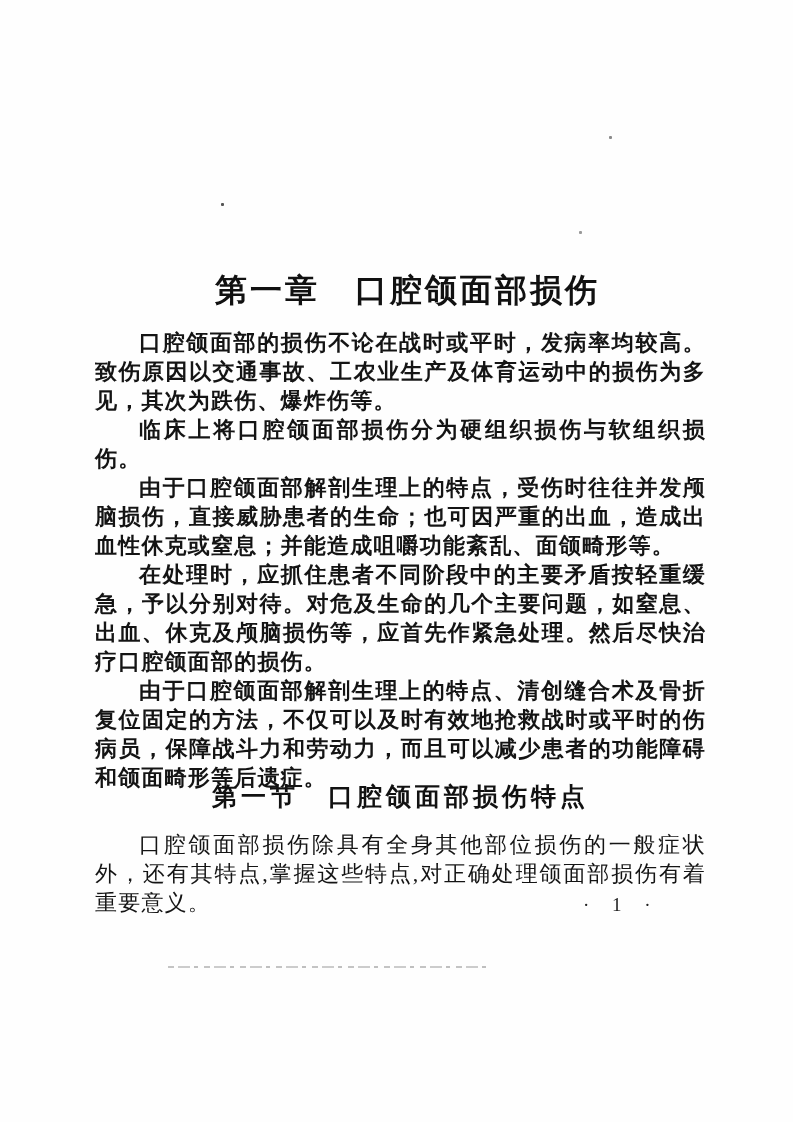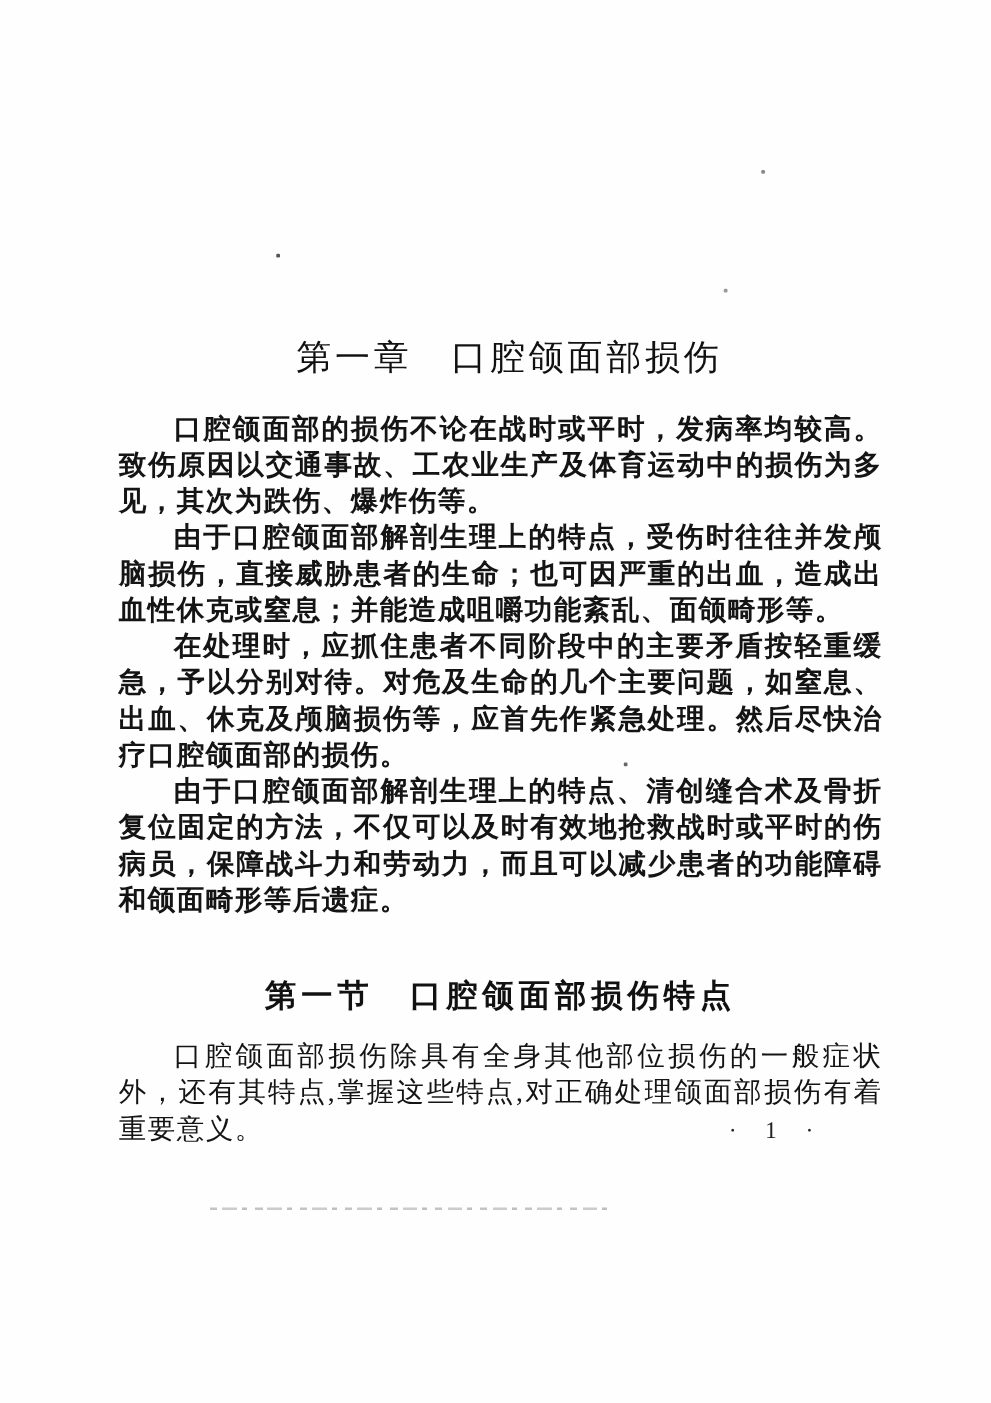--- a/index.html
+++ b/index.html
@@ -13,22 +13,22 @@
   }
   .scan-page {
     position: absolute; inset: 0;
     background: #fefefe;
   }
   .chapter-title {
     position: absolute;
     top: 248px; left: 95px; width: 625px;
     text-align: center;
     font-family: "Liberation Sans", "DejaVu Sans", sans-serif;
-    font-weight: normal;
-    font-size: 28px;
+    font-weight: bold;
+    font-size: 32px;
     letter-spacing: 3px;
     color: #111;
     white-space: nowrap;
   }
   .body-block {
     position: absolute;
     top: 328px; left: 95px; width: 611px;
     font-size: 22px;
     line-height: 29px;
     letter-spacing: 1.2px;
@@ -89,20 +89,21 @@
 </style>
 </head>
 <body>
 
 <div class="scan-page">
 
   <h1 class="chapter-title">第一章　口腔颌面部损伤</h1>
 
   <div class="body-block">
     <p>口腔颌面部的损伤不论在战时或平时，发病率均较高。致伤原因以交通事故、工农业生产及体育运动中的损伤为多见，其次为跌伤、爆炸伤等。</p>
+    <p>临床上将口腔颌面部损伤分为硬组织损伤与软组织损伤。</p>
     <p>由于口腔颌面部解剖生理上的特点，受伤时往往并发颅脑损伤，直接威胁患者的生命；也可因严重的出血，造成出血性休克或窒息；并能造成咀嚼功能紊乱、面颌畸形等。</p>
     <p>在处理时，应抓住患者不同阶段中的主要矛盾按轻重缓急，予以分别对待。对危及生命的几个主要问题，如窒息、出血、休克及颅脑损伤等，应首先作紧急处理。然后尽快治疗口腔颌面部的损伤。</p>
     <p>由于口腔颌面部解剖生理上的特点、清创缝合术及骨折复位固定的方法，不仅可以及时有效地抢救战时或平时的伤病员，保障战斗力和劳动力，而且可以减少患者的功能障碍和颌面畸形等后遗症。</p>
   </div>
 
   <h2 class="section-title">第一节　口腔颌面部损伤特点</h2>
 
   <div class="section-block">
     <p>口腔颌面部损伤除具有全身其他部位损伤的一般症状外，还有其特点,掌握这些特点,对正确处理颌面部损伤有着重要意义。</p>
   </div>

